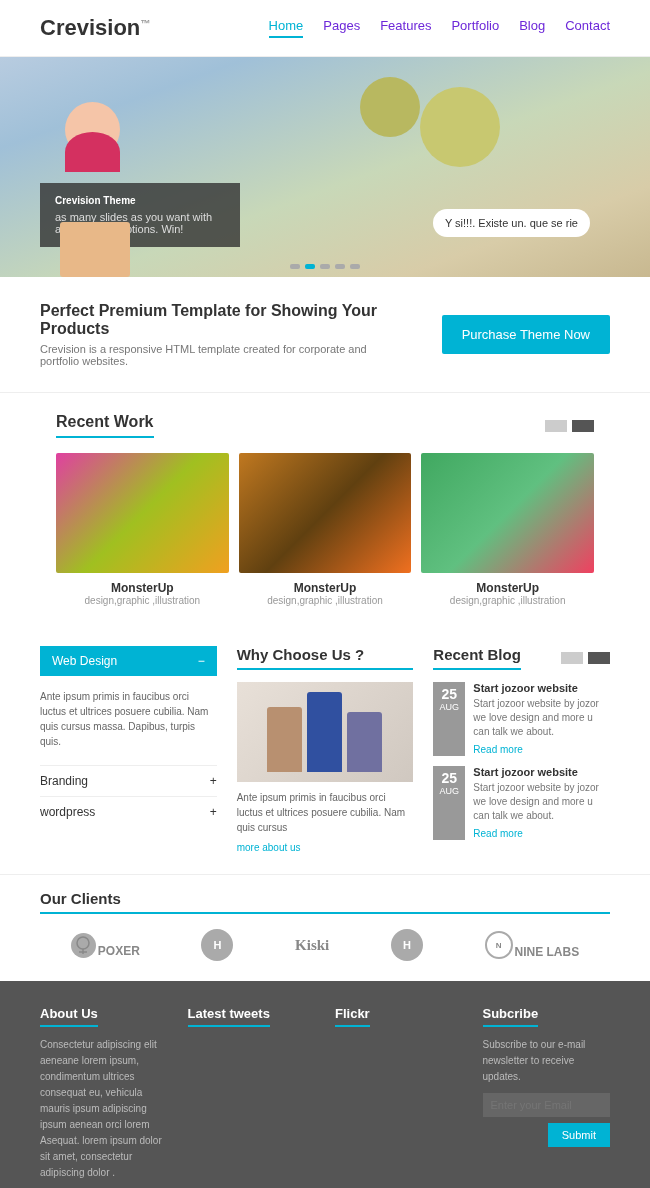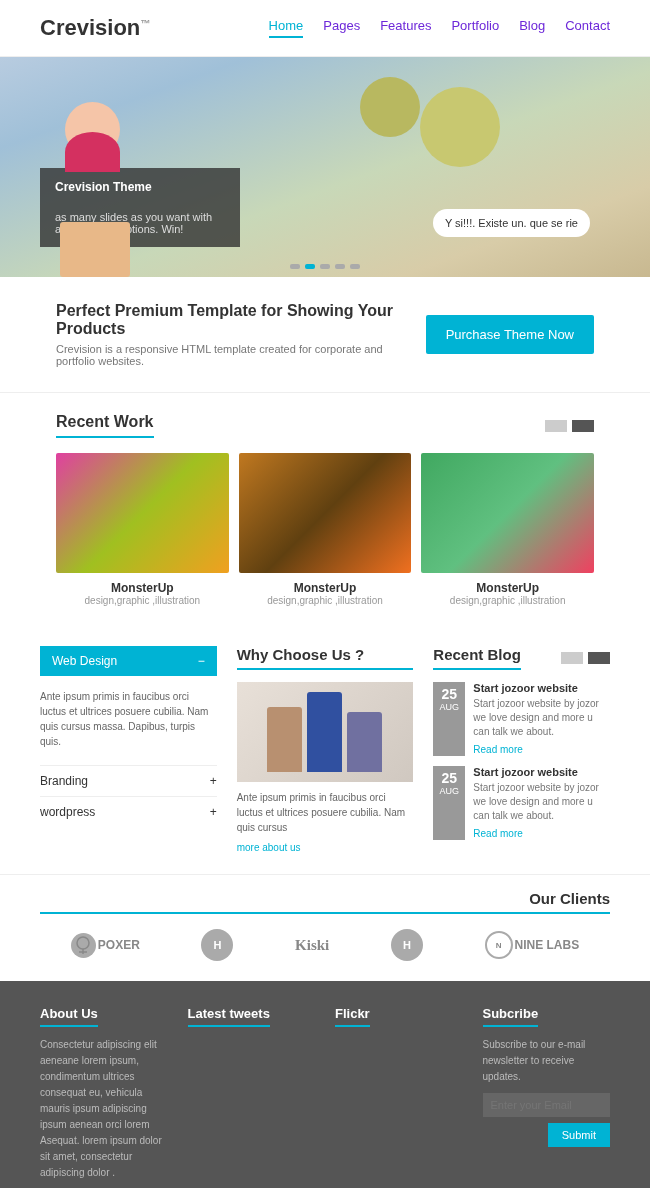--- a/index.html
+++ b/index.html
@@ -9,29 +9,29 @@
     .header { background: #fff; padding: 15px 40px; display: flex; align-items: center; justify-content: space-between; border-bottom: 1px solid #eee; }
     .logo { font-size: 22px; font-weight: bold; color: #333; }
     .logo sup { font-size: 10px; color: #999; }
     .nav { display: flex; gap: 20px; }
     .nav a { text-decoration: none; color: #6d28d9; font-size: 13px; }
     .nav a.active { color: #00b3d4; border-bottom: 2px solid #00b3d4; padding-bottom: 3px; }
 
     
     .hero { width: 100%; height: 220px; background: linear-gradient(135deg, #b8d4e8 0%, #a8c8e0 30%, #c8d8b0 60%, #d0c8a8 100%); position: relative; overflow: hidden; }
     .hero-content { position: absolute; bottom: 30px; left: 40px; background: rgba(50,50,50,0.8); color: #fff; padding: 12px 15px; max-width: 200px; }
-    .hero-content h2 { font-size: 12px; margin-bottom: 17px; }
+    .hero-content h2 { font-size: 10px; margin-bottom: 5px; }
     .hero-content p { font-size: 11px; color: #ddd; }
     .hero-speech { position: absolute; bottom: 40px; right: 60px; background: #fff; border-radius: 20px; padding: 8px 12px; font-size: 11px; color: #333; }
     .hero-dots { position: absolute; bottom: 8px; left: 50%; transform: translateX(-50%); display: flex; gap: 5px; }
     .hero-dot { width: 10px; height: 5px; background: #aaa; border-radius: 2px; }
     .hero-dot.active { background: #00b3d4; }
 
     
-    .promo { padding: 25px 56px; display: flex; align-items: center; justify-content: flex-end; border-bottom: 1px solid #eee; }
+    .promo { padding: 25px 40px; display: flex; align-items: center; justify-content: flex-end; border-bottom: 1px solid #eee; }
     .promo-text h3 { font-size: 16px; color: #333; margin-bottom: 5px; }
     .promo-text p { font-size: 11px; color: #777; max-width: 350px; }
     .btn-purchase { background: #00b3d4; color: #fff; border: none; padding: 12px 20px; font-size: 13px; cursor: pointer; border-radius: 2px; white-space: nowrap; }
 
     
     .section { padding: 20px 56px; }
     .section-header { display: flex; align-items: center; justify-content: space-between; margin-bottom: 15px; }
     .section-title { font-size: 16px; color: #333; border-bottom: 2px solid #00b3d4; padding-bottom: 5px; }
     .nav-arrows { display: flex; gap: 5px; }
     .nav-arrow { width: 22px; height: 12px; background: #ccc; cursor: pointer; }
@@ -68,23 +68,23 @@
     .blog-item { display: flex; gap: 8px; margin-bottom: 10px; }
     .blog-date { background: #999; color: #fff; text-align: center; padding: 4px 6px; min-width: 32px; font-size: 10px; }
     .blog-date .day { font-size: 14px; font-weight: bold; display: block; }
     .blog-date .month { font-size: 9px; text-transform: uppercase; display: block; }
     .blog-content .blog-item-title { font-size: 11px; font-weight: bold; color: #333; margin-bottom: 3px; }
     .blog-content .blog-item-desc { font-size: 10px; color: #777; line-height: 1.4; margin-bottom: 3px; }
     .blog-content .read-more { font-size: 10px; color: #00b3d4; text-decoration: none; text-align: right; }
 
     
     .clients-section { padding: 15px 40px 20px; border-top: 1px solid #eee; }
-    .clients-title { font-size: 15px; color: #333; border-bottom: 2px solid #00b3d4; padding-bottom: 5px; margin-bottom: 15px; text-align: right; }
+    .clients-title { font-size: 15px; color: #333; border-bottom: 2px solid #00b3d4; padding-bottom: 5px; margin-bottom: 15px; }
     .clients-row { display: flex; align-items: center; justify-content: space-around; }
-    .client-logo { font-size: 12px; color: #888; font-weight: bold; display: flex; align-items: center; gap: 2px; }
+    .client-logo { font-size: 12px; color: #888; font-weight: bold; display: flex; align-items: flex-end; gap: 2px; }
     .client-icon { width: 25px; height: 25px; background: #aaa; border-radius: 50%; display: flex; align-items: center; justify-content: center; color: #fff; font-size: 10px; }
     .client-kiski { font-family: cursive; font-size: 15px; color: #888; }
 
     
     .footer { background: #555; color: #ddd; padding: 25px 40px; }
     .footer-grid { display: grid; grid-template-columns: 1fr 1fr 1fr 1fr; gap: 20px; margin-bottom: 20px; }
     .footer-col-title { font-size: 13px; color: #fff; margin-bottom: 8px; font-weight: bold; }
     .footer-col-title-underline { border-bottom: 2px solid #00b3d4; padding-bottom: 4px; display: inline-block; margin-bottom: 10px; }
     .footer-text { font-size: 10px; color: #bbb; line-height: 1.6; }
     .footer-input { width: 100%; padding: 6px 8px; background: #666; border: none; color: #ddd; font-size: 11px; margin-bottom: 6px; }

